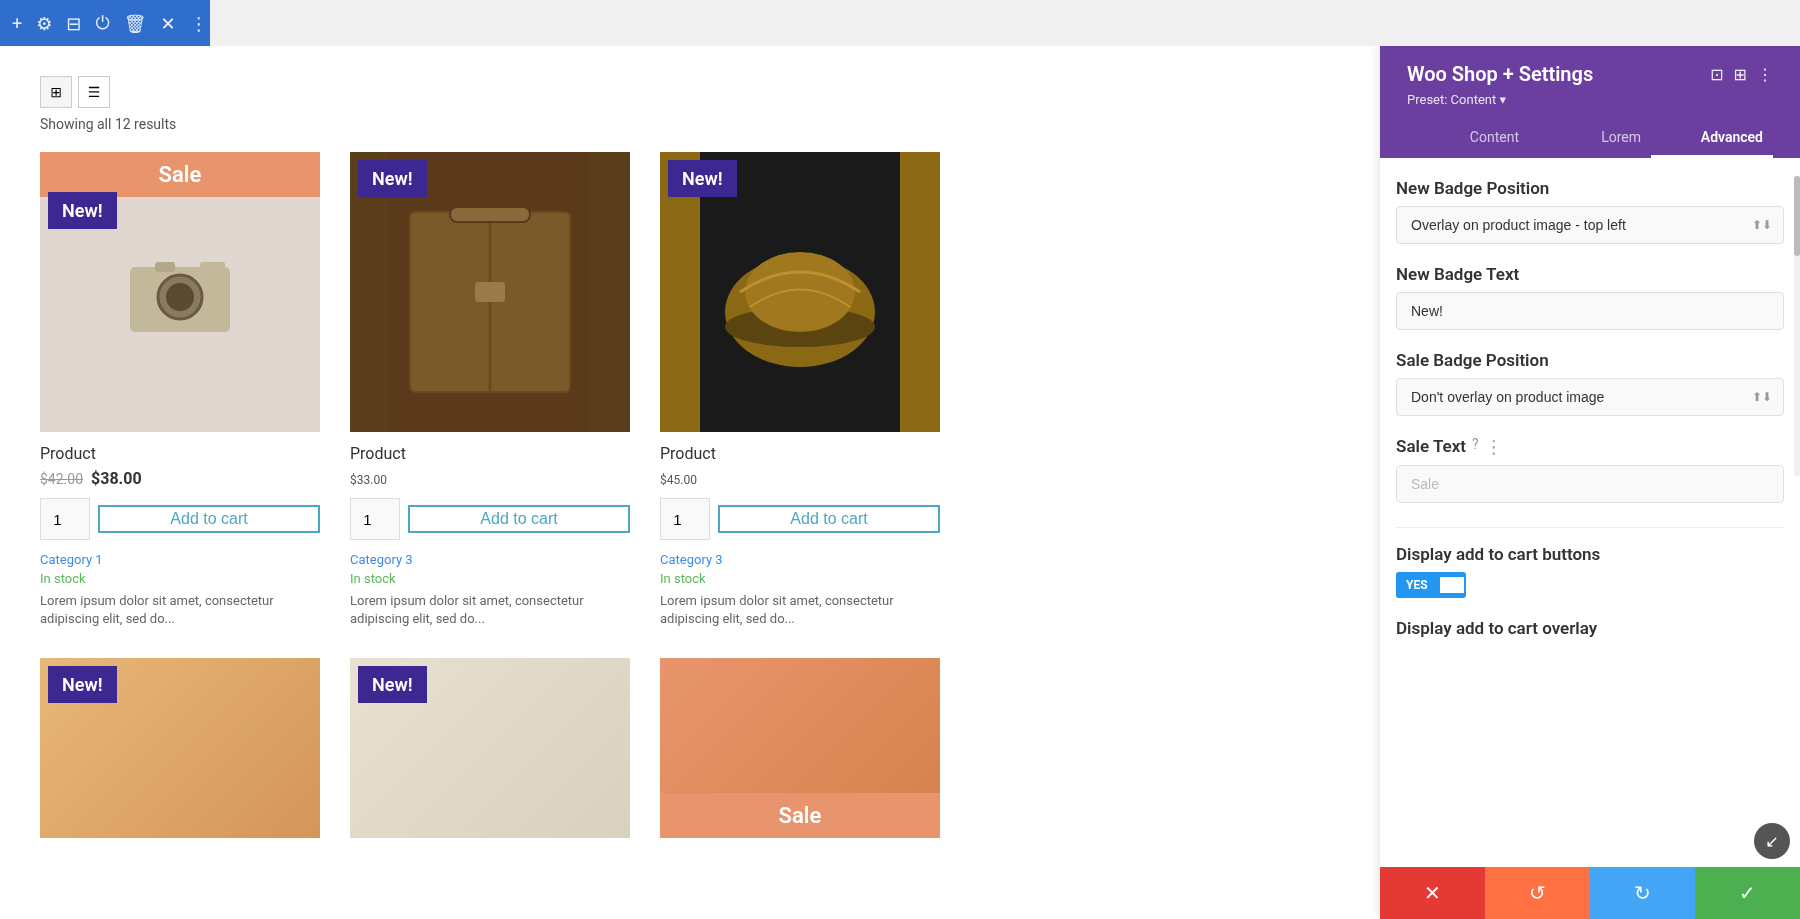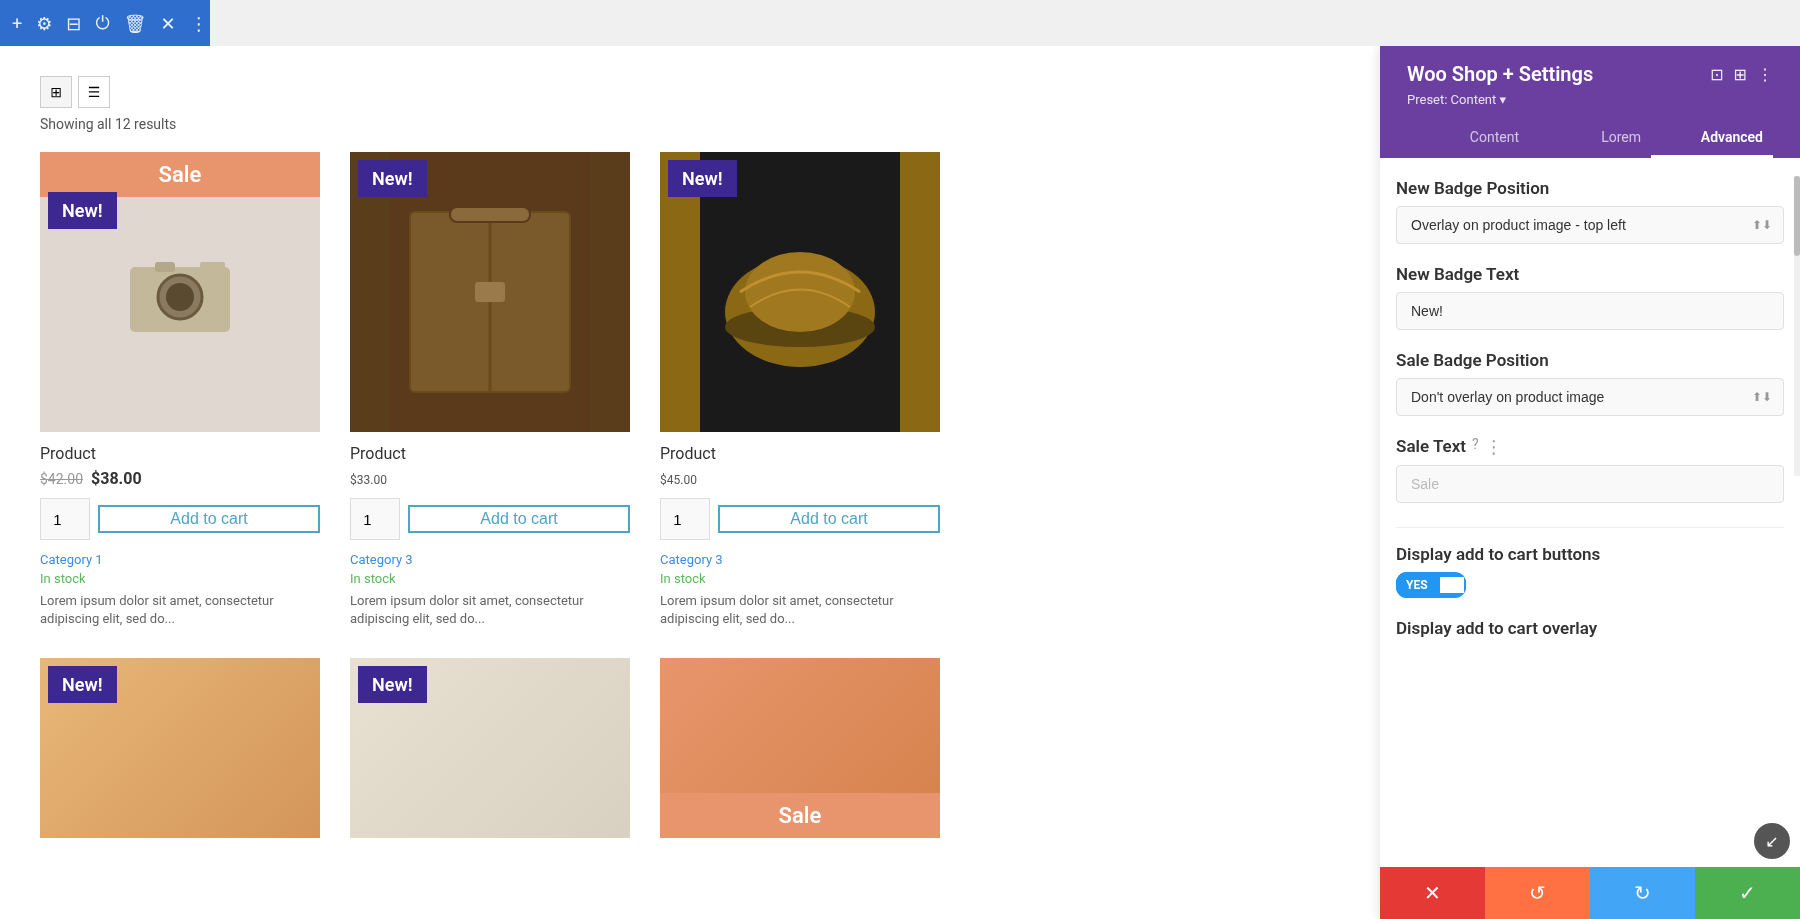--- a/index.html
+++ b/index.html
@@ -550,21 +550,21 @@
         <span class="help-icon">?</span>
         <span class="more-icon">⋮</span>
       </div>
       <input type="text" class="setting-input" placeholder="Sale" style="">
 
       <hr class="divider">
 
       
       <div class="setting-label">Display add to cart buttons</div>
       <div class="toggle-row">
-        <div style="display:flex;align-items:center;background:#2196f3;border-radius:11px;overflow:hidden;">
+        <div style="display:flex;align-items:center;background:#2196f3;border-radius:3px;overflow:hidden;">
           <span class="toggle-yes">YES</span>
           <span class="toggle-thumb"></span>
         </div>
       </div>
 
       
       <div class="setting-label">Display add to cart overlay</div>
 
     </div>
 

